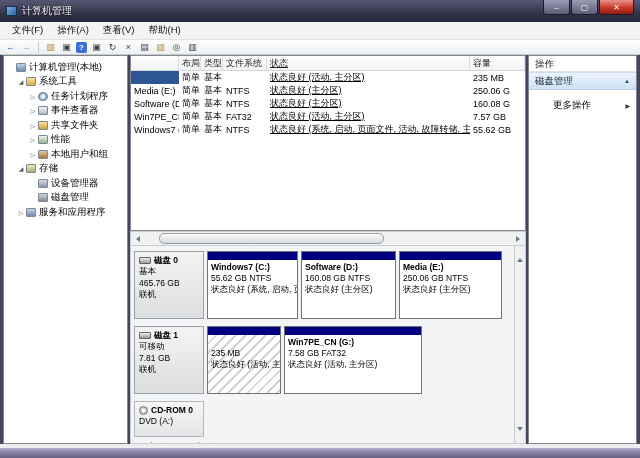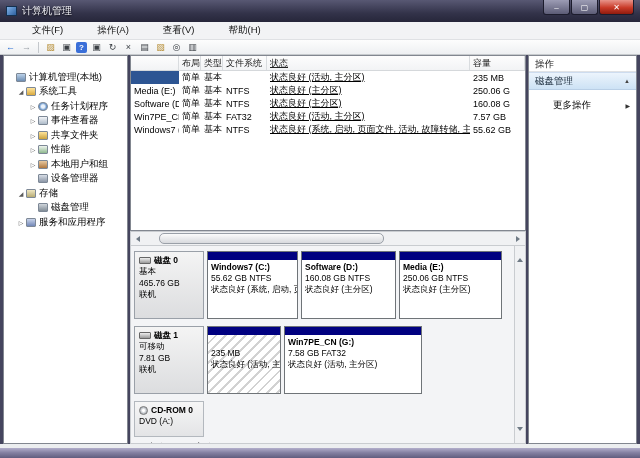--- a/index.html
+++ b/index.html
@@ -14,37 +14,37 @@
   .title-text { color:#f2f2f8; font-size:10px; text-shadow:0 1px 2px #000; flex:1; }
   .win-controls { display:flex; align-self:flex-start; margin-right:6px; }
   .wbtn { height:15px; display:flex; align-items:center; justify-content:center; color:#fff; font-size:8px;
           border:1px solid #1c1c2c; border-top:none; border-radius:0 0 3px 3px; margin-left:1px;
           background:linear-gradient(180deg,#9c9cb4,#5c5c76); }
   .wbtn.min, .wbtn.max { width:27px; }
   .wbtn.close { width:35px; background:linear-gradient(180deg,#e8948a,#c93a28 55%,#8f1b0e); }
 
   
   .menubar { height:18px; background:#f2f3f5; border-bottom:1px solid #dfe1e4; display:flex; align-items:center; padding-left:5px; font-size:9.5px; }
-  .menu-item { padding:2px 7px; color:#111;margin-left:20px; }
+  .menu-item { padding:2px 7px; color:#111; }
 
   
   .toolbar { height:15px; background:linear-gradient(180deg,#fdfdfd,#eef0f2); border-bottom:1px solid #c6cacd; display:flex; align-items:center; padding-left:4px; gap:3px; }
   .tbtn { width:13px; height:12px; display:flex; align-items:center; justify-content:center; font-size:9px; color:#3a3f44; }
   .tbtn.c-blue { color:#2c6fd4; font-weight:bold; }
   .tbtn.c-gray { color:#9aa0a6; font-weight:bold; }
   .tbtn.c-tan  { color:#b8913c; }
   .tbtn.c-help { background:#3a6fd8; color:#fff; border-radius:2px; width:11px; height:11px; font-size:8px; font-weight:bold; }
   .tsep { width:1px; height:11px; background:#c4c8cc; margin:0 2px; }
 
   
   .main { flex:1; display:flex; padding:0 3px; background:#45455e; min-height:0; }
   .pane { background:#fff; border:1px solid #828790; }
 
   
-  .tree { width:125px; overflow:hidden; padding-top:14px; }
+  .tree { width:125px; overflow:hidden; padding-top:4px; }
   .tree-item { display:flex; align-items:center; height:14.5px; white-space:nowrap; overflow:hidden; }
   .expander { width:10px; text-align:center; font-size:6px; color:#5a5a5a; flex:none; }
   .ticon { width:10px; height:9px; border:1px solid #7d8896; border-radius:1px; margin-right:3px; flex:none; }
   .tlabel { font-size:9.5px; }
   .ic-computer { background:linear-gradient(180deg,#bcd2ea,#6d8db2); }
   .ic-tools { background:linear-gradient(180deg,#ffe49a,#d9a93f); }
   .ic-clock { background:radial-gradient(circle,#eaf2fb 30%,#5f8fc8 70%); border-radius:50%; }
   .ic-event { background:linear-gradient(180deg,#f3f5f8,#aebbc9); }
   .ic-share { background:linear-gradient(180deg,#ffe49a,#caa23e); }
   .ic-users { background:linear-gradient(180deg,#e8c9a0,#b07840); }
@@ -180,29 +180,29 @@
       <div class="tree-item" style="padding-left:24px">
         <span class="expander">▷</span>
         <span class="ticon ic-perf"></span>
         <span class="tlabel">性能</span>
       </div>
       <div class="tree-item" style="padding-left:24px">
         <span class="expander">▷</span>
         <span class="ticon ic-users"></span>
         <span class="tlabel">本地用户和组</span>
       </div>
-      <div class="tree-item" style="padding-left:24px">
-        <span class="expander"></span>
-        <span class="ticon ic-device"></span>
-        <span class="tlabel">设备管理器</span>
-      </div>
       <div class="tree-item" style="padding-left:12px">
         <span class="expander">◢</span>
         <span class="ticon ic-storage"></span>
         <span class="tlabel">存储</span>
+      </div>
+      <div class="tree-item" style="padding-left:24px">
+        <span class="expander"></span>
+        <span class="ticon ic-device"></span>
+        <span class="tlabel">设备管理器</span>
       </div>
       <div class="tree-item" style="padding-left:24px">
         <span class="expander"></span>
         <span class="ticon ic-disk"></span>
         <span class="tlabel">磁盘管理</span>
       </div>
       <div class="tree-item" style="padding-left:12px">
         <span class="expander">▷</span>
         <span class="ticon ic-services"></span>
         <span class="tlabel">服务和应用程序</span>

